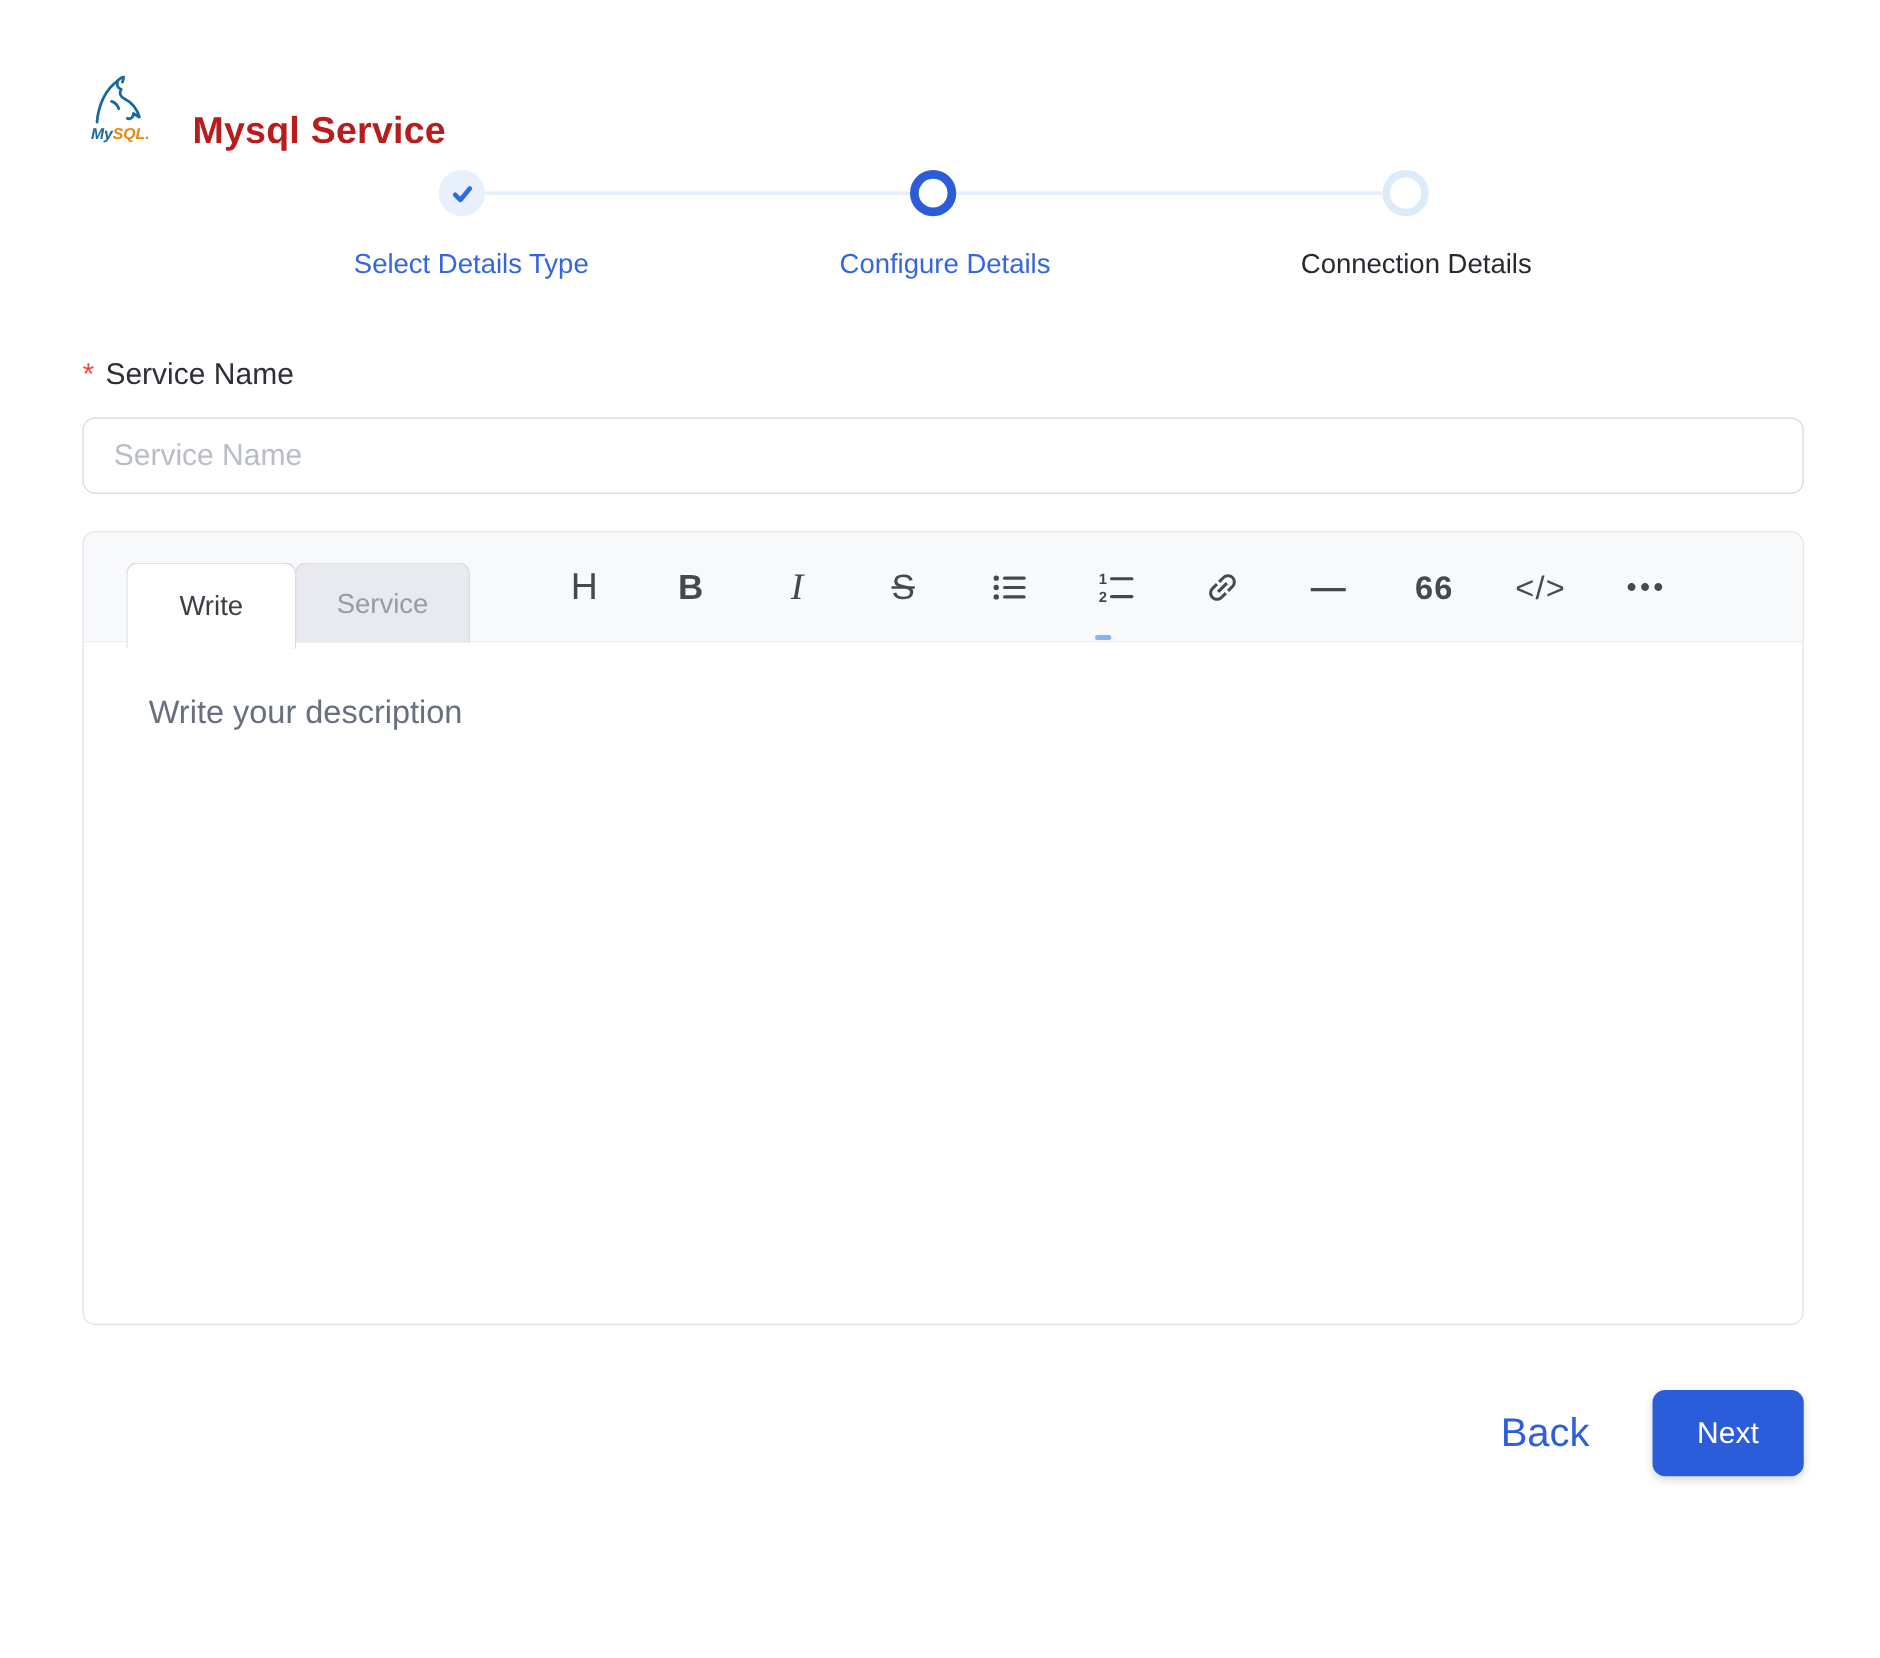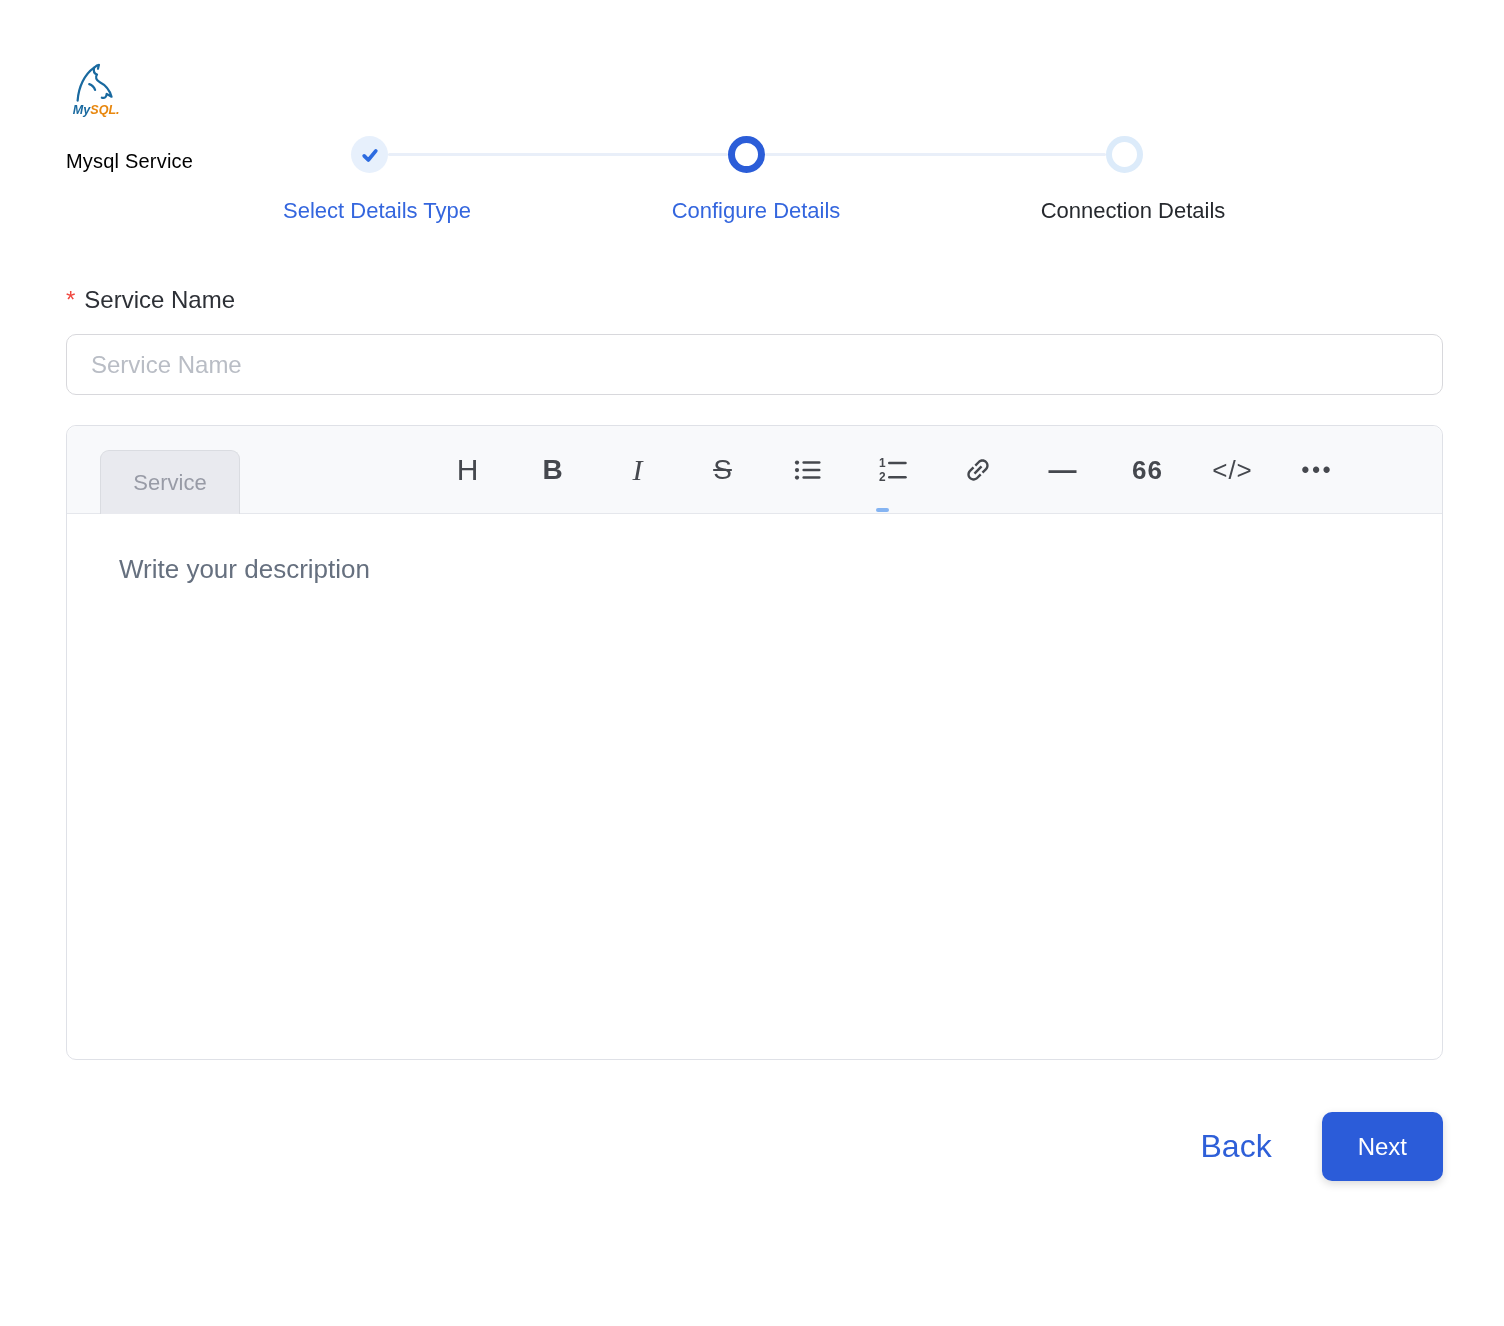--- a/index.html
+++ b/index.html
@@ -6,22 +6,22 @@
   html, body {
     width: 1504px; height: 1326px;
     background: #ffffff;
     font-family: "Liberation Sans", "DejaVu Sans", sans-serif;
     color: #2f3237;
     overflow: hidden;
   }
   .page { position: relative; width: 1377px; margin-left: 66px; padding-top: 58px; }
 
   
-  .hdr { display: flex; align-items: flex-start; gap: 26px; height: 64px; flex-direction: column; }
-  .hdr h1 { font-size: 20px; font-weight: 400; color: #000000; letter-spacing: .2px; }
+  .hdr { display: flex; align-items: flex-end; gap: 26px; height: 64px; }
+  .hdr h1 { font-size: 30px; font-weight: 700; color: #b91c1c; letter-spacing: .2px; }
 
   
   .stepper { position: relative; height: 96px; margin-top: 14px; }
   .conn { position: absolute; top: 17px; height: 3px; background: #e9eff9; border-radius: 2px; }
   .conn.c1 { left: 322px; width: 340px; }
   .conn.c2 { left: 699px; width: 341px; }
   .circle { position: absolute; top: 0; width: 37px; height: 37px; border-radius: 50%; }
   .circle.completed { left: 285px; background: #e7f0fc; display: flex; align-items: center; justify-content: center; }
   .circle.active { left: 662px; background: #ffffff; border: 7px solid #2b5dd8; }
   .circle.pending { left: 1040px; background: #ffffff; border: 6px solid #dcebfa; }
@@ -122,20 +122,21 @@
   <div class="field-label svc-label">
     <span class="req">*</span>
     <span>Service Name</span>
   </div>
   <input class="svc-input" type="text" placeholder="Service Name" style="">
 
 
   <div class="editor">
     <div class="toolbar">
       <div class="tabs">
+        <button class="tab write">Write</button>
         <button class="tab preview">Service</button>
       </div>
       <div class="tools">
         <button class="tool">
             <span class="g-h">H</span>
           </button>
         <button class="tool">
             <span class="g-b">B</span>
           </button>
         <button class="tool">

